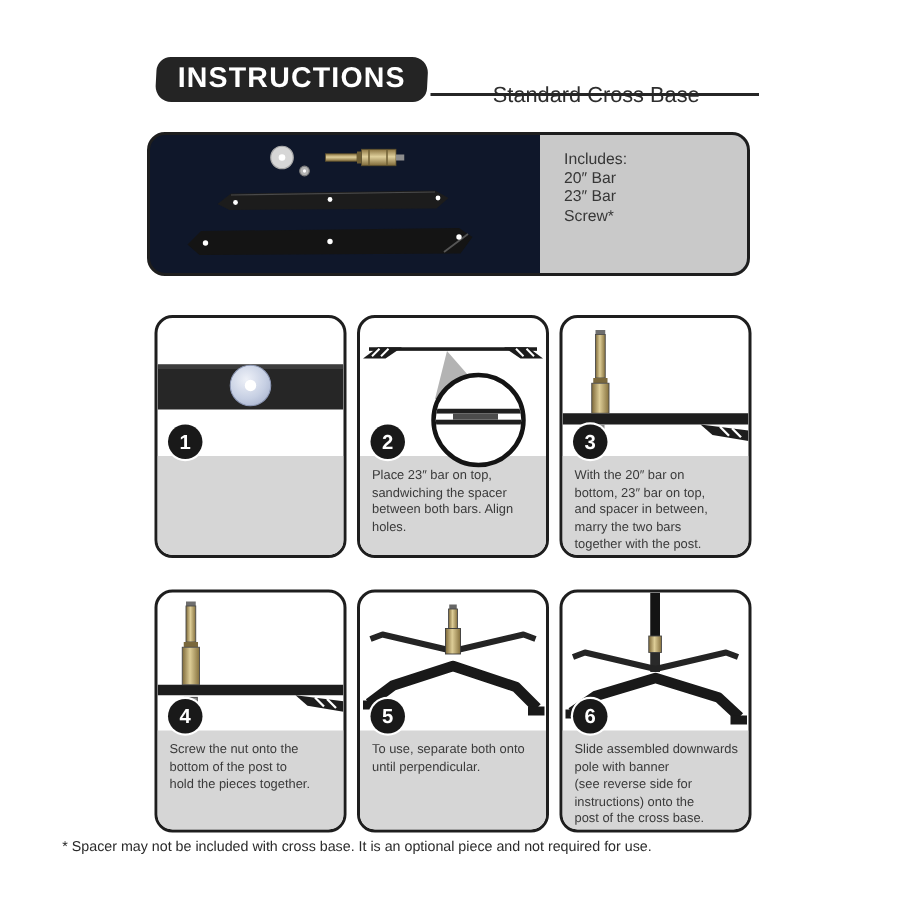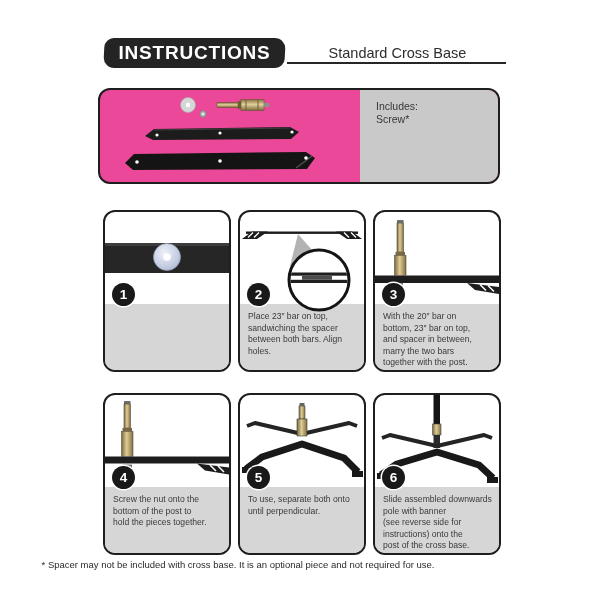--- a/index.html
+++ b/index.html
@@ -4,26 +4,26 @@
 <style>
   html,body{margin:0;padding:0;background:#fff;}
   body{font-family:"Liberation Sans",sans-serif;-webkit-font-smoothing:antialiased;}
   .sheet{position:relative;width:600px;height:600px;background:#ffffff;overflow:hidden;}
 
   
   .banner{position:absolute;left:104px;top:38px;width:181px;height:30px;background:#242424;
           border-radius:9px 11px 9px 11px;transform:skewX(-3deg);}
   .banner-text{display:block;transform:skewX(3deg);color:#ffffff;font-weight:bold;font-size:19px;
           letter-spacing:.8px;line-height:30px;text-align:center;}
-  .subtitle{position:absolute;left:290px;top:45px;width:215px;text-align:center;font-size:14.5px;color:#2e2e2e;}
+  .subtitle{position:absolute;left:290px;top:56px;width:215px;text-align:center;font-size:14.5px;color:#2e2e2e;}
   .rule{position:absolute;left:287px;top:62px;width:219px;height:2px;background:#262626;}
 
   
   .panel{position:absolute;left:98px;top:88px;width:398px;height:92px;border:2.5px solid #1e1e1e;
-         border-radius:12px;background:#ec4899;overflow:hidden;}
+         border-radius:12px;background:#0f172a;overflow:hidden;}
   .includes-box{position:absolute;right:0;top:0;bottom:0;width:138px;background:#c9c9c9;}
   .includes-box .inner{padding:10px 0 0 16px;font-size:10.5px;line-height:12.5px;color:#373737;}
   .parts-svg{position:absolute;left:0;top:0;}
 
   
   .card{position:absolute;width:124px;height:158px;border:2.5px solid #1e1e1e;border-radius:12px;
         background:#fff;overflow:hidden;}
   .c1{left:103px;top:210px;} .c2{left:238px;top:210px;} .c3{left:373px;top:210px;}
   .c4{left:103px;top:393px;} .c5{left:238px;top:393px;} .c6{left:373px;top:393px;}
   .card svg{position:absolute;left:0;top:0;z-index:2;}
@@ -96,20 +96,22 @@
         <polygon points="25,73 34,64 206,62 215,68 207,79 33,80" fill="#141414"></polygon>
         <path d="M196,78 L212,66" stroke="#555555" stroke-width="1.2"></path>
         <circle cx="37" cy="72" r="1.8" fill="#ffffff"></circle>
         <circle cx="120" cy="71" r="1.8" fill="#ffffff"></circle>
         <circle cx="206" cy="68" r="1.8" fill="#ffffff"></circle>
       </g>
     </svg>
     <div class="includes-box">
       <div class="inner">
         <div>Includes:</div>
+        <div>20″ Bar</div>
+        <div>23″ Bar</div>
         <div>Screw*</div>
       </div>
     </div>
   </div>
 
   <div class="card c1">
     <svg width="124" height="92" viewBox="0 0 124 92">
       <rect x="0" y="31" width="124" height="30" fill="#262626"></rect>
       <rect x="0" y="31" width="124" height="3" fill="#3d3d3d"></rect>
       <g>

